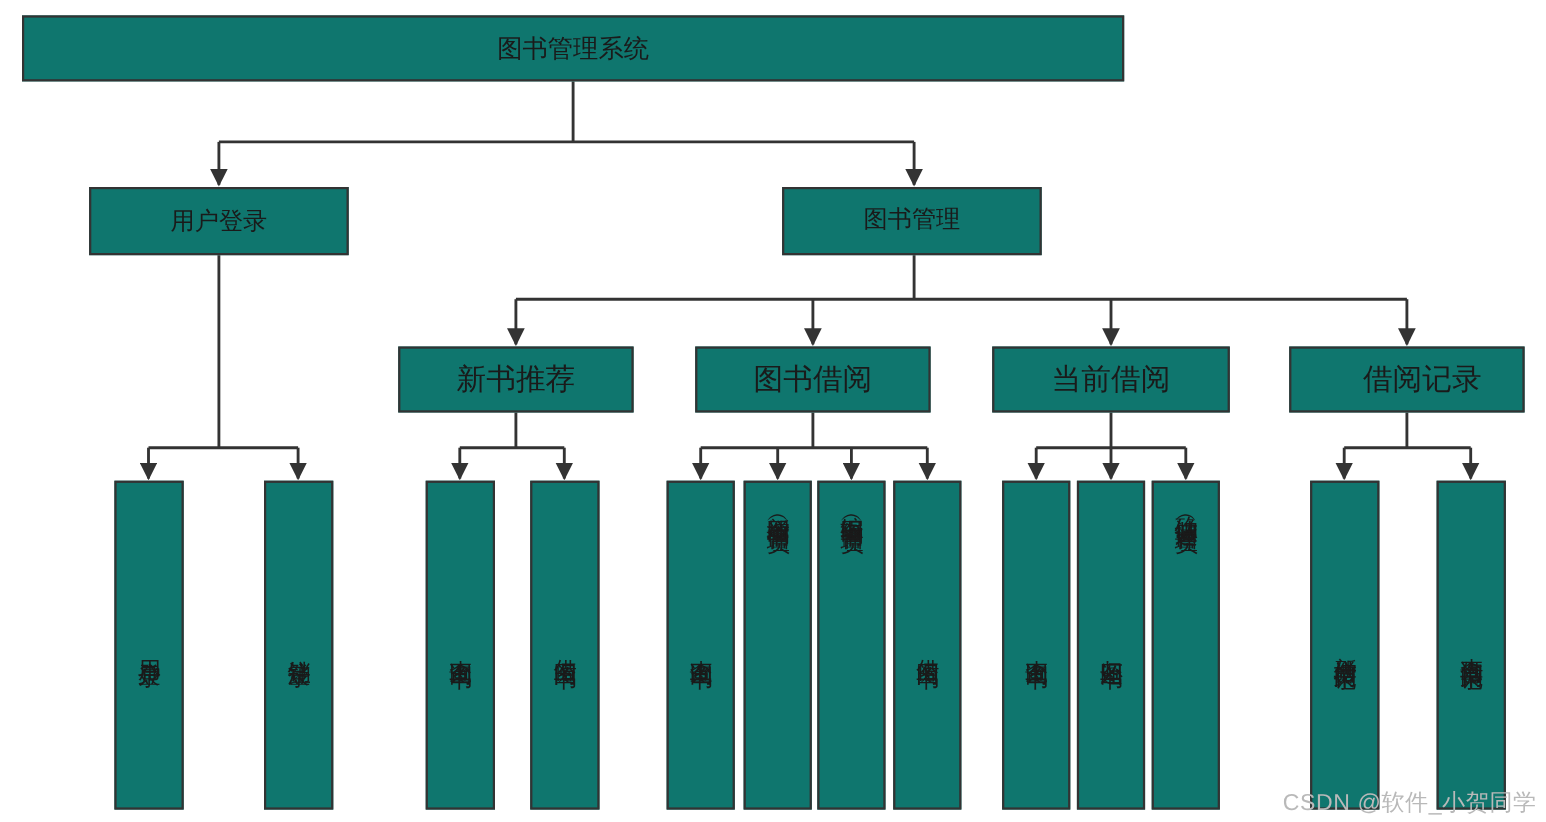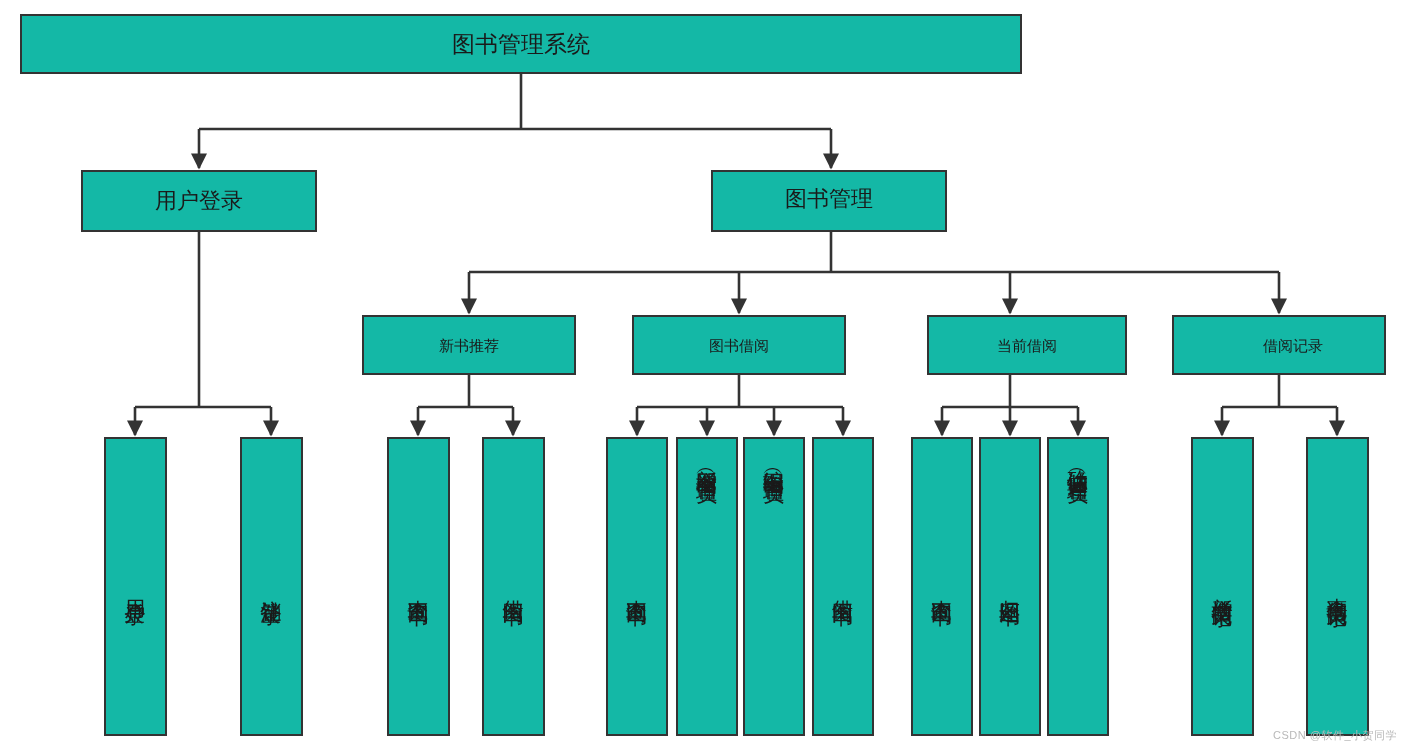--- a/index.html
+++ b/index.html
@@ -21,36 +21,36 @@
     position: absolute;
     left: 0;
     top: 0;
     width: 1405px;
     height: 747px;
     pointer-events: none;
   }
   .node {
     position: absolute;
     box-sizing: border-box;
-    background: #14b8a6;
+    background: #0f766e;
     border: 2.4px solid #333333;
     display: flex;
     align-items: center;
     justify-content: center;
     color: #1a1a1a;
     text-align: right;
   }
   .node.root {
     font-size: 23px;
   }
   .node.lvl2 {
     font-size: 22px;
   }
   .node.lvl3 {
-    font-size: 15px;
+    font-size: 27px;
   }
   .node.leaf {
     font-size: 21px;
     align-items: flex-start;
     justify-content: center;
     padding-top: 14px;
   }
   .node.leaf.short {
     align-items: center;
     padding-top: 0;
@@ -63,21 +63,21 @@
     white-space: nowrap;
   }
   .hlabel {
     line-height: 1;
     white-space: nowrap;
   }
   #watermark {
     position: absolute;
     right: 8px;
     bottom: 4px;
-    font-size: 11px;
+    font-size: 21px;
     color: #b9b9b9;
     letter-spacing: 0.5px;
     white-space: nowrap;
   }
 </style>
 </head>
 <body>
 
 <div id="canvas">
 
@@ -141,21 +141,21 @@
   <div class="node lvl2" style="left:711px; top:170px; width:236px; height:62px;font-family:Liberation Mono, monospace;">
     <span class="hlabel">图书管理</span>
   </div>
 
   <div class="node lvl3" style="left:362px; top:315px; width:214px; height:60px;">
     <span class="hlabel">新书推荐</span>
   </div>
   <div class="node lvl3" style="left:632px; top:315px; width:214px; height:60px;">
     <span class="hlabel">图书借阅</span>
   </div>
-  <div class="node lvl3" style="left:902px; top:315px; width:200px; height:60px;margin-left:25px;">
+  <div class="node lvl3" style="left:902px; top:315px; width:216px; height:60px;">
     <span class="hlabel">当前借阅</span>
   </div>
   <div class="node lvl3" style="left:1172px; top:315px; width:214px; height:60px;padding-left:28px;">
     <span class="hlabel">借阅记录</span>
   </div>
 
   <div class="node leaf short" style="left:104px; top:437px; width:63px; height:299px;">
     <span class="vlabel">用户登录</span>
   </div>
   <div class="node leaf short" style="left:240px; top:437px; width:63px; height:299px;">

